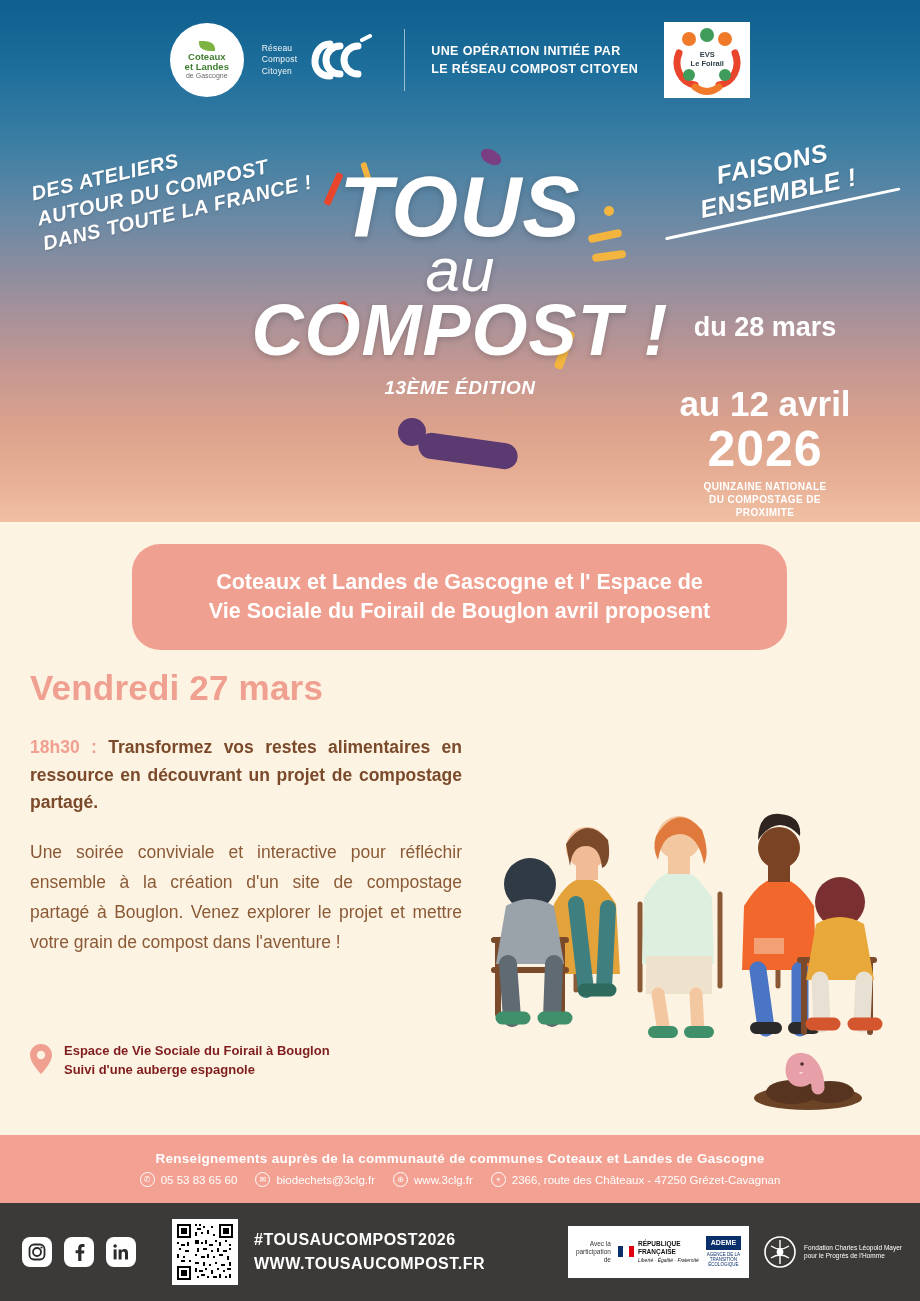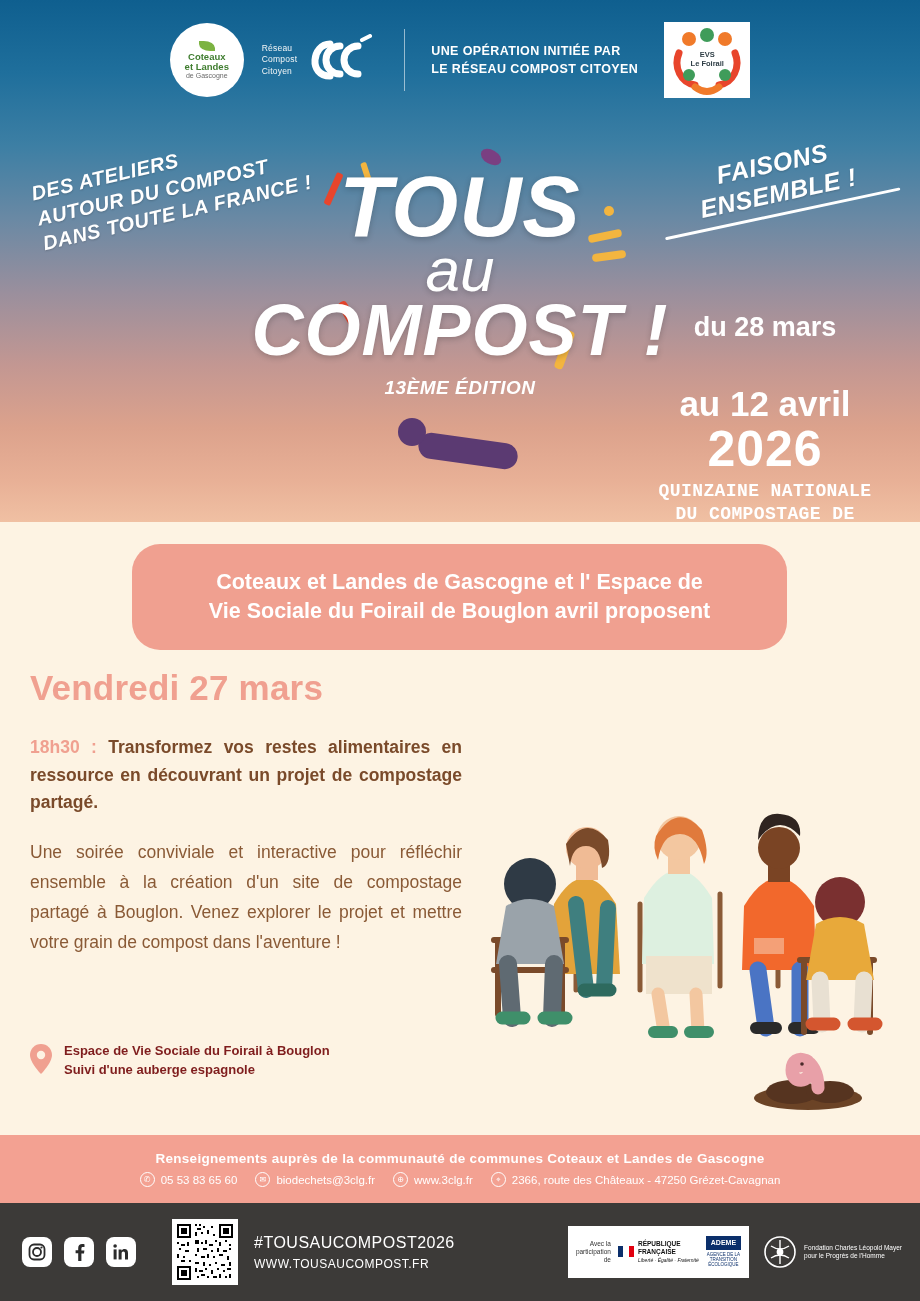--- a/index.html
+++ b/index.html
@@ -132,21 +132,21 @@
   .conf { position: absolute; border-radius: 2px; }
 
   
   .dates {
     position: absolute; right: 40px; top: 312px;
     text-align: center; color: #fff; width: 230px;
   }
   .dates .d1 { font-size: 27px; font-weight: bold; line-height: 1.12; }
   .dates .d2 { font-size: 35px; font-weight: bold; line-height: 1.12; margin-top: 42px; }
   .dates .year { font-size: 50px; font-weight: bold; line-height: 1.05; letter-spacing: 1px; }
-  .dates .sub { font-size: 18px; font-weight: bold; line-height: 1.3; letter-spacing: .4px; margin-top: 4px; font-family: Liberation Mono, monospace; }
+  .dates .sub { font-size: 10px; font-weight: bold; line-height: 1.3; letter-spacing: .4px; margin-top: 4px; }
 
   
   .body-wrap { position: relative; width: 100%; height: 613px; background: #fdf3e3; }
 
   .pill {
     position: absolute; left: 132px; top: 22px; width: 655px;
     background: #f0a090; border-radius: 28px;
     padding: 24px 26px; text-align: center;
   }
   .pill div {
@@ -206,22 +206,22 @@
   .social { display: flex; gap: 12px; margin-left: 22px; }
   .soc {
     width: 30px; height: 30px; border-radius: 8px; background: #fff;
     display: flex; align-items: center; justify-content: center;
   }
   .qr {
     width: 66px; height: 66px; margin-left: 36px; background: #fff; padding: 3px;
   }
   .qr svg { display: block; }
   .hashtags { margin-left: 16px; color: #fff; line-height: 1.5; }
-  .hashtags .h1 { font-size: 16px; font-weight: normal; letter-spacing: .5px; }
-  .hashtags .h2 { font-size: 12px; font-weight: normal; letter-spacing: .5px; }
+  .hashtags .h1 { font-size: 16px; font-weight: bold; letter-spacing: .5px; }
+  .hashtags .h2 { font-size: 16px; font-weight: bold; letter-spacing: .5px; }
   .partners { margin-left: auto; margin-right: 18px; display: flex; align-items: center; gap: 14px; }
   .pbox {
     background: #fff; display: flex; align-items: center; gap: 7px;
     padding: 5px 8px; height: 52px;
   }
   .pbox .avec { font-size: 6.5px; color: #333; line-height: 1.25; text-align: right; }
   .rf { font-size: 6.5px; color: #111; line-height: 1.2; font-weight: bold; }
   .rf .dev { font-weight: normal; font-style: italic; font-size: 5px; }
   .ademe {
     background: #0b2f6b; color: #fff; font-size: 7px; font-weight: bold;

